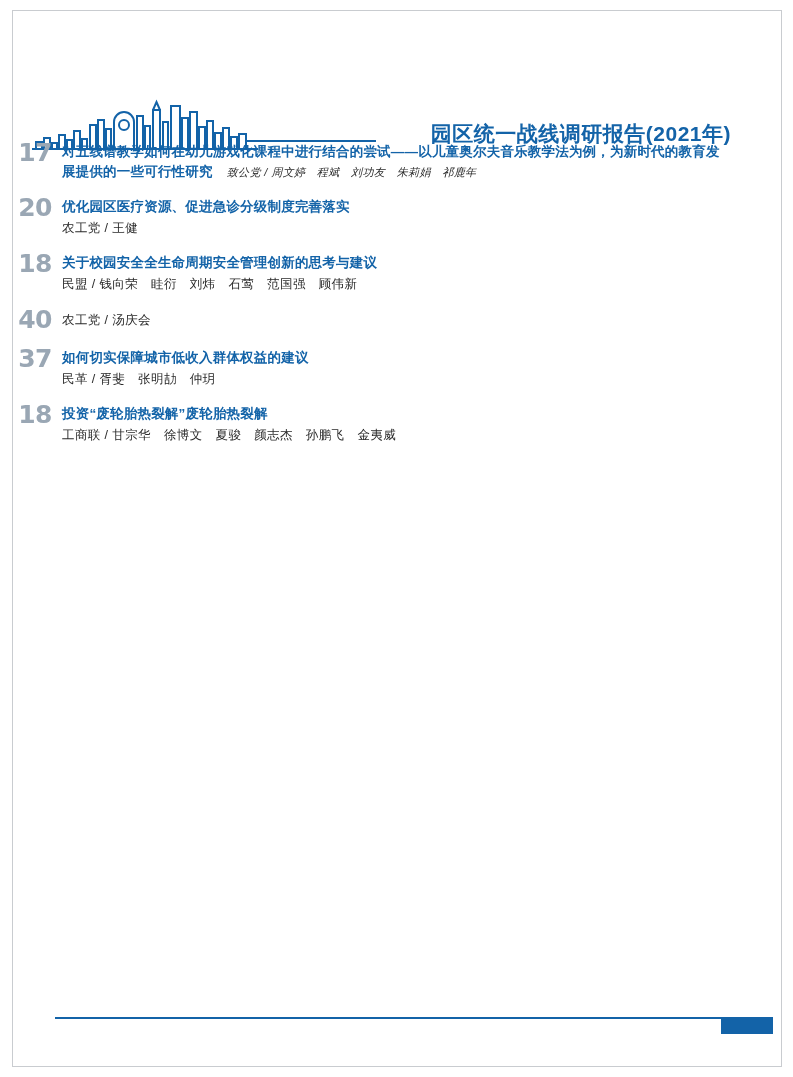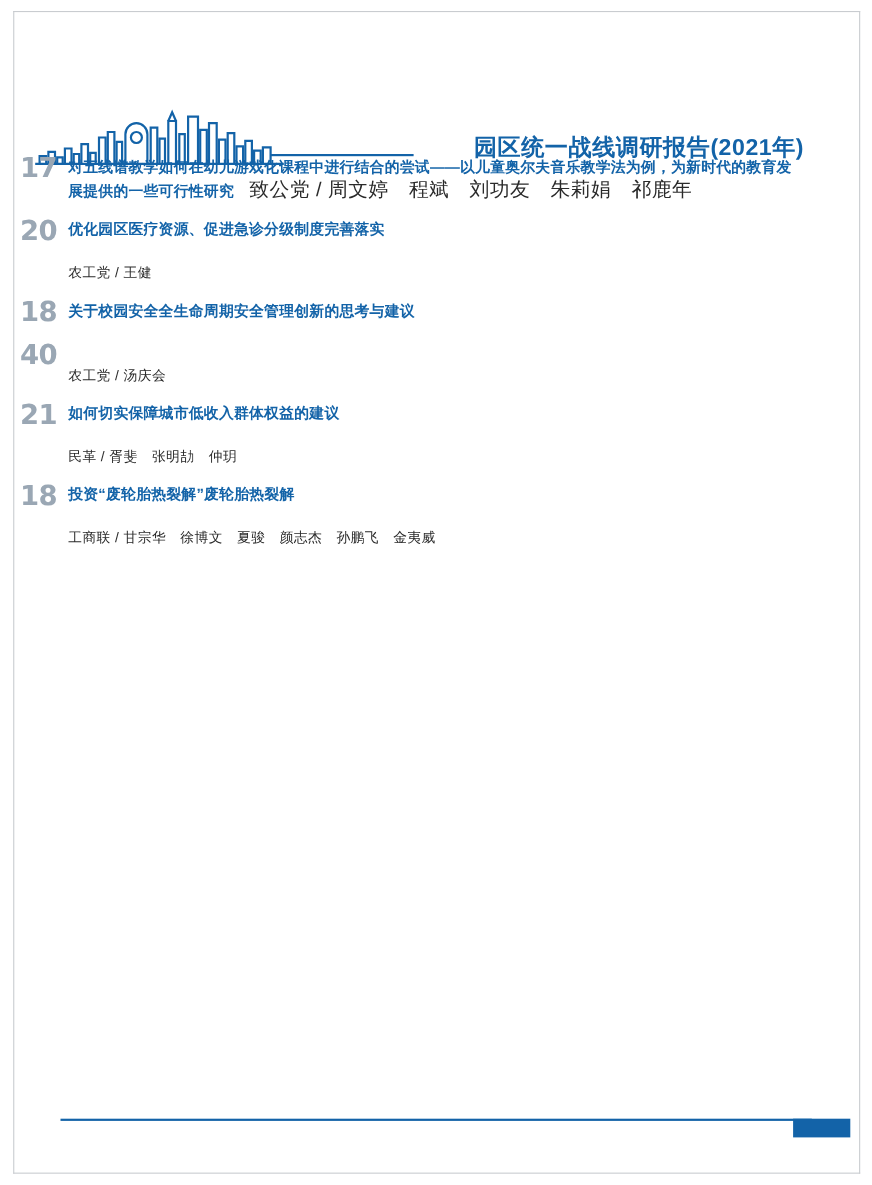--- a/index.html
+++ b/index.html
@@ -112,29 +112,30 @@
   .toc-title {
     font-size: 13.5px;
     font-weight: bold;
     color: #1363a8;
     line-height: 20px;
     letter-spacing: 0.2px;
   }
   .toc-title .authors-inline {
     font-weight: normal;
     color: #2a2a2a;
-    font-size: 18px;
+    font-size: 11px;
     padding-left: 14px;
     letter-spacing: 0.4px;
+    font-style: italic;
   }
   .toc-authors {
     font-size: 12.5px;
     color: #2a2a2a;
     line-height: 19px;
-    margin-top: 20px;
+    margin-top: 2px;
     letter-spacing: 0.4px;
   }
 
   
   .footer-rule {
     position: absolute;
     left: 55px;
     top: 1017px;
     width: 683px;
     height: 2px;
@@ -220,32 +221,33 @@
       <div class="toc-body">
         <div class="toc-title">优化园区医疗资源、促进急诊分级制度完善落实</div>
         <div class="toc-authors">农工党 / 王健</div>
       </div>
     </div>
 
     <div class="toc-item">
       <div class="toc-num">18</div>
       <div class="toc-body">
         <div class="toc-title">关于校园安全全生命周期安全管理创新的思考与建议</div>
+        <div class="toc-authors">民盟 / 钱向荣　眭衍　刘炜　石莺　范国强　顾伟新</div>
       </div>
     </div>
 
     <div class="toc-item">
       <div class="toc-num">40</div>
       <div class="toc-body">
         <div class="toc-authors">农工党 / 汤庆会</div>
       </div>
     </div>
 
     <div class="toc-item">
-      <div class="toc-num">21</div>
+      <div class="toc-num">37</div>
       <div class="toc-body">
         <div class="toc-title">如何切实保障城市低收入群体权益的建议</div>
         <div class="toc-authors">民革 / 胥斐　张明劼　仲玥</div>
       </div>
     </div>
 
     <div class="toc-item">
       <div class="toc-num">18</div>
       <div class="toc-body">
         <div class="toc-title">投资“废轮胎热裂解”废轮胎热裂解</div>

